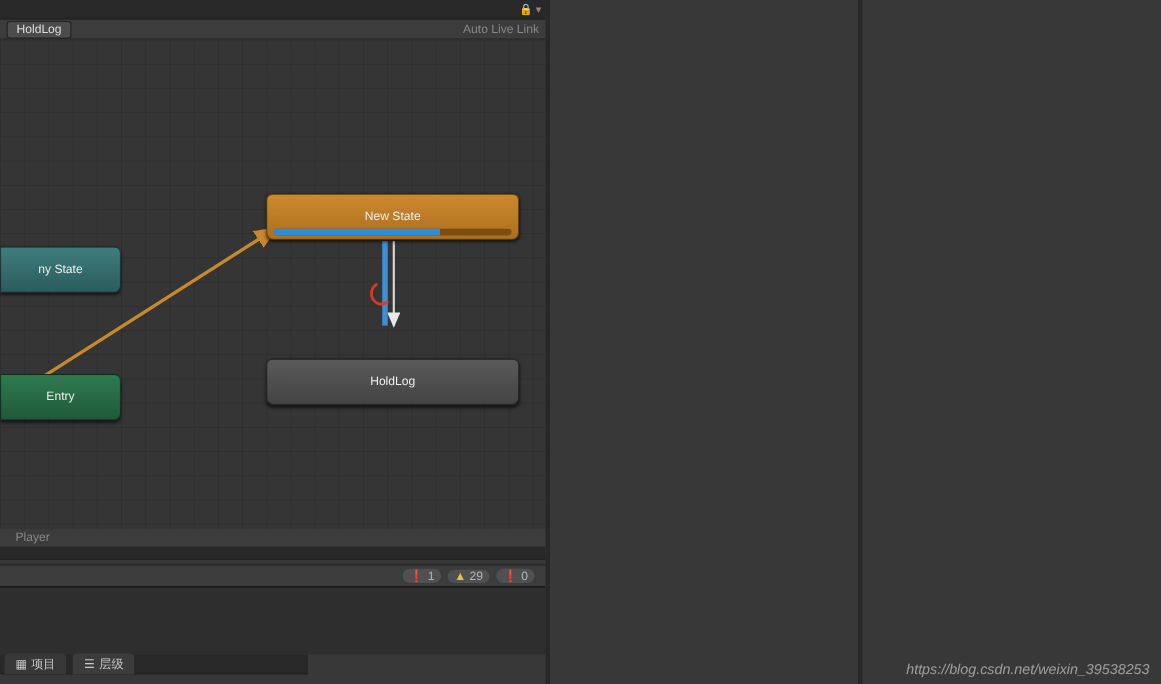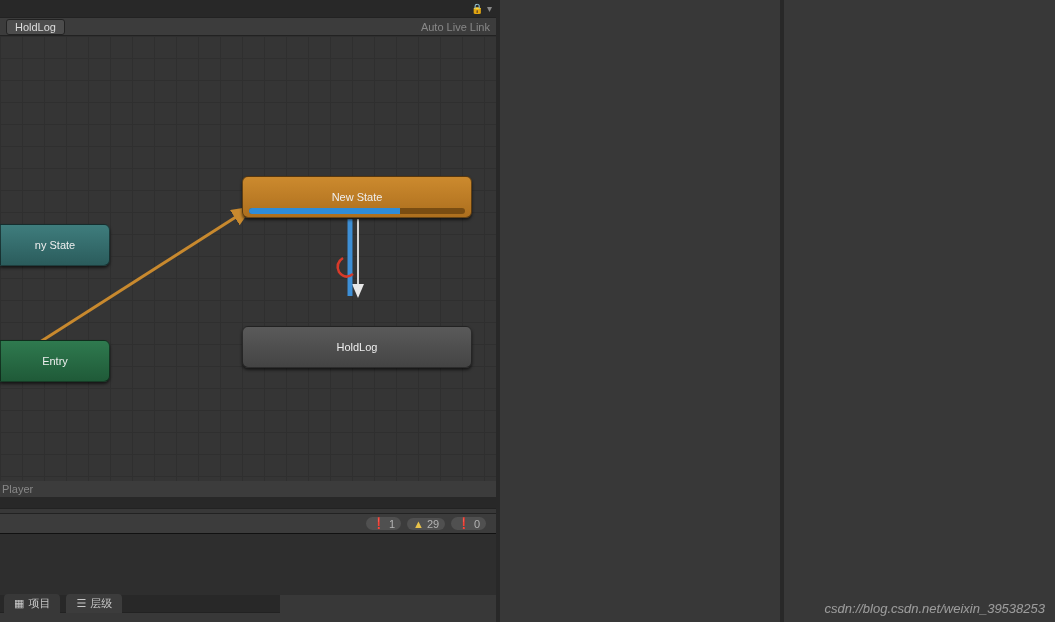--- a/index.html
+++ b/index.html
@@ -25,21 +25,21 @@
   .left-col .graph { height: 445px; }
   .graph .node { position: absolute; width: 230px; height: 42px; border-radius: 6px; text-align: right; color: #eee; display:flex; align-items:center; justify-content:center;
     box-shadow: 0 2px 3px rgba(0,0,0,0.6); border: 1px solid rgba(0,0,0,0.5); }
   .node.orange { background: linear-gradient(#cc8a2e, #ad6f1e); }
   .node.orange .progress { position:absolute; bottom:3px; left:6px; right:6px; height:6px; background:#7a4d12; border-radius:3px; }
   .node.orange .progress::before { content:""; position:absolute; left:0; top:0; bottom:0; width:70%; background:#2f8cd8; border-radius:3px 0 0 3px;}
   .node.grey   { background: linear-gradient(#5a5a5a, #444); }
   .node.green  { background: linear-gradient(#2f7a4f, #1f5a38); width:110px; left:0; border-radius: 0 6px 6px 0;}
   .node.teal   { background: linear-gradient(#3f7d7d, #2b5c5c); width:110px; left:0; border-radius: 0 6px 6px 0;}
 
-  .status-bar { font-size: 10px; color: #888; padding: 2px 2px; background:#3c3c3c; display:flex; gap:10px;align-items:flex-end; }
+  .status-bar { font-size: 10px; color: #888; padding: 2px 14px; background:#3c3c3c; display:flex; gap:10px;align-items:flex-end; }
   .console-strip { height: 20px; background:#3c3c3c; display:flex; align-items:center; justify-content:flex-end; padding-right:10px; gap:6px; border-top:1px solid #222; margin-top:4px;}
   .console-strip .b { background:#505050; border-radius:8px; padding:0 6px; font-size:10px; display:flex; align-items:center; gap:3px;}
   .lower-dark { background:#2e2e2e; height: 62px; border-top:1px solid #111;}
 
   .watermark { position:absolute; right:10px; bottom:6px; color:rgba(255,255,255,0.5); font-size:13px; font-style:italic; z-index:50;}
 
   
   .split { position:absolute; top:0; bottom:0; width:4px; background:#282828; }
   .split.s1 { left:496px; }
   .split.s2 { left:780px; }
@@ -125,13 +125,13 @@
     <div class="tab active">
       <span>☰</span>
       <span>层级</span>
     </div>
   </div>
 
 </div>
 
 <div class="split s2"></div>
 
-<div class="watermark">csdn://blog.csdn.net/weixin_39538253</div>
+<div class="watermark">https://blog.csdn.net/weixin_39538253</div>
 
 </body></html>

